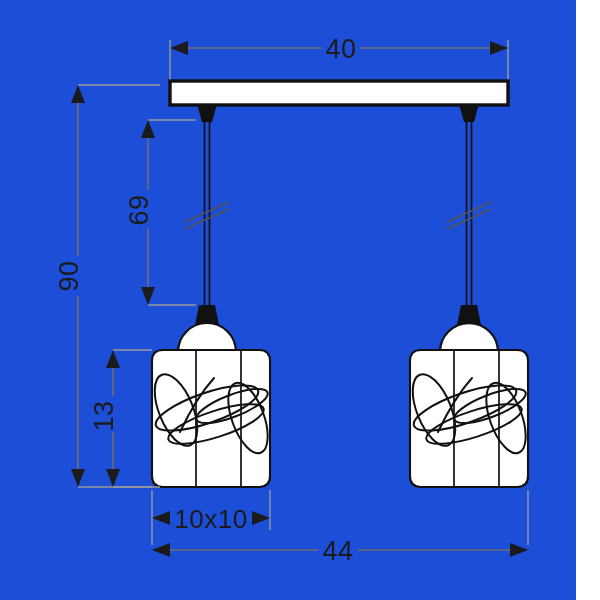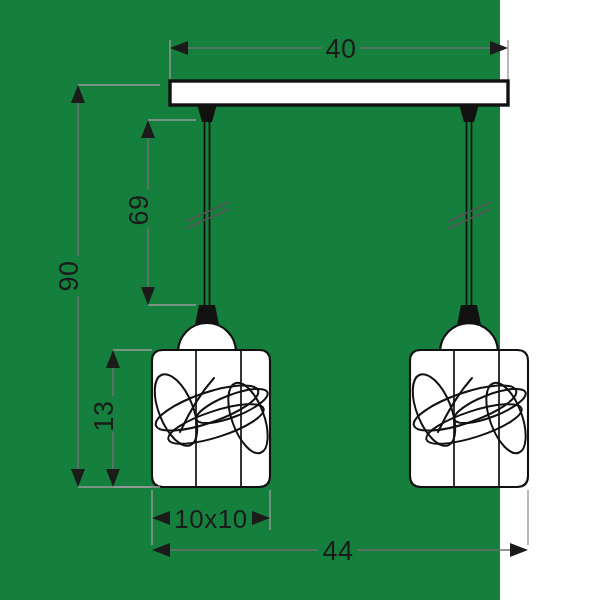--- a/index.html
+++ b/index.html
@@ -8,23 +8,23 @@
     background: #ffffff;
   }
   body {
     width: 600px;
     height: 600px;
     overflow: hidden;
     font-family: "Liberation Sans", sans-serif;
   }
   #drawing-root {
     position: relative;
-    width: 500px;
+    width: 576px;
     height: 600px;
-    background: #15803d;
+    background: #1d4ed8;
   }
   svg#technical-drawing {
     display: block;
     width: 600px;
     height: 600px;
   }
   .dim-line {
     stroke: #6e6e6e;
     stroke-width: 1.6;
     fill: none;

